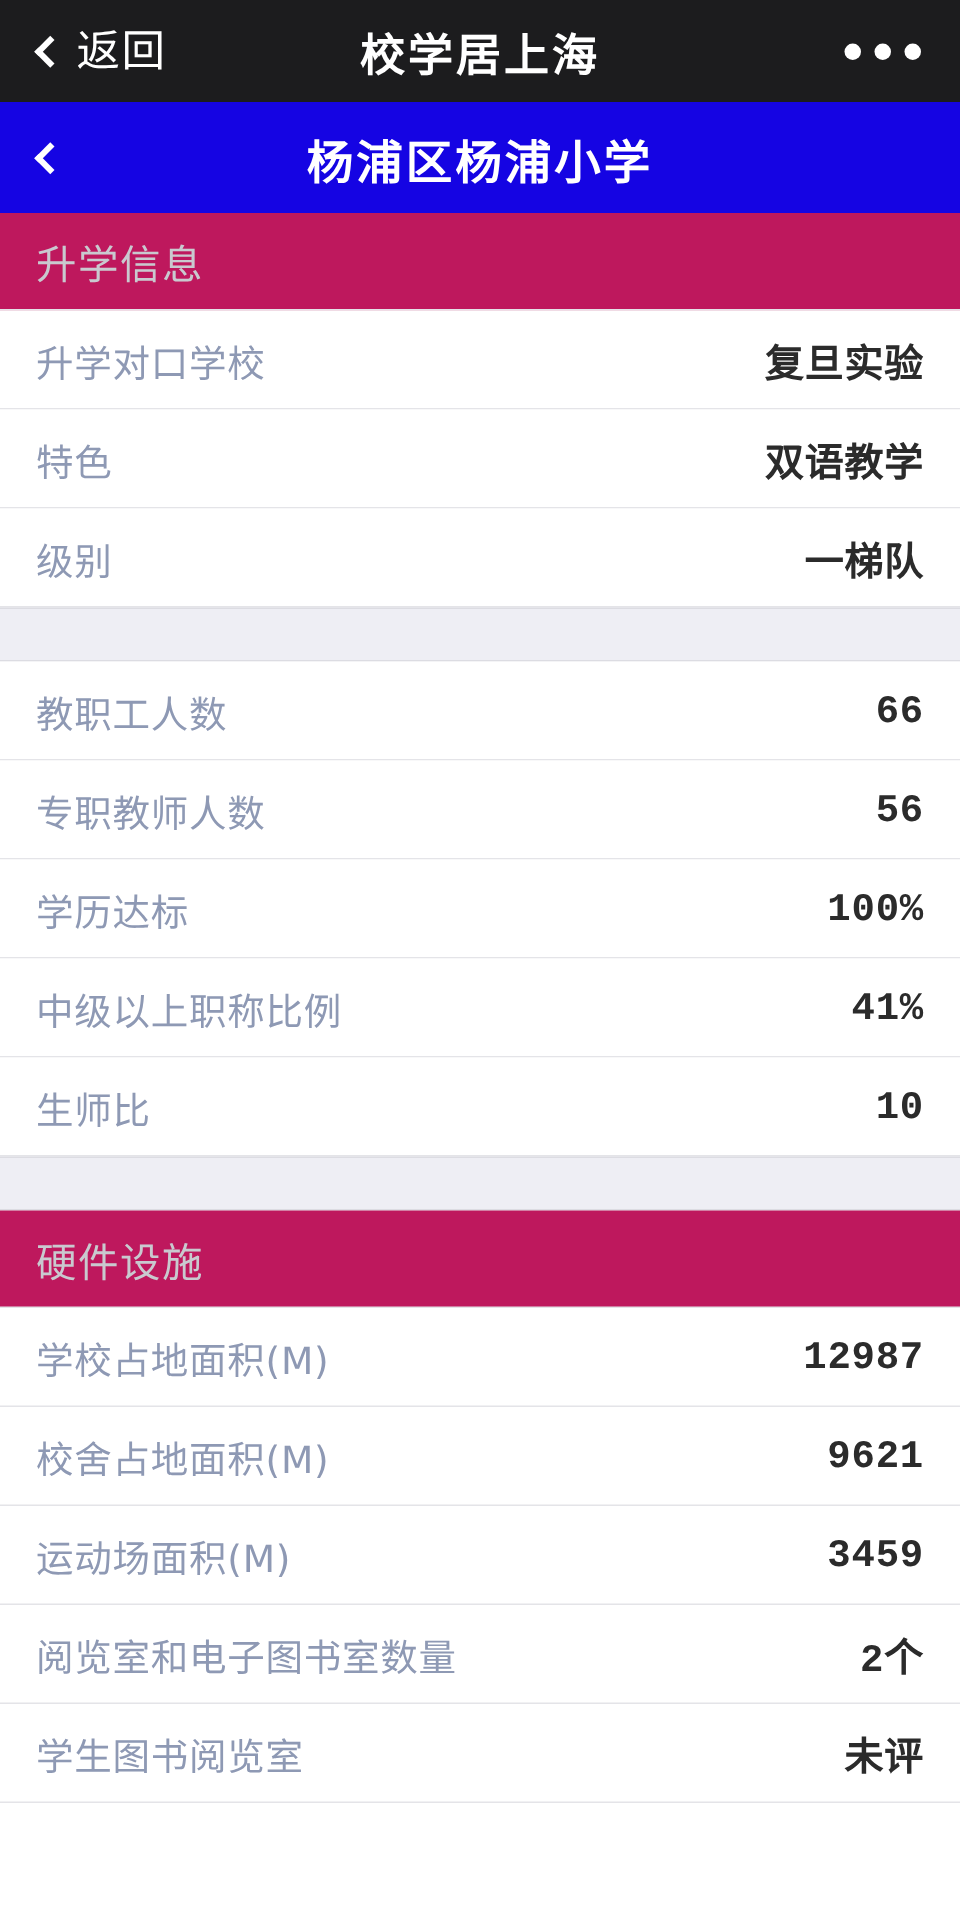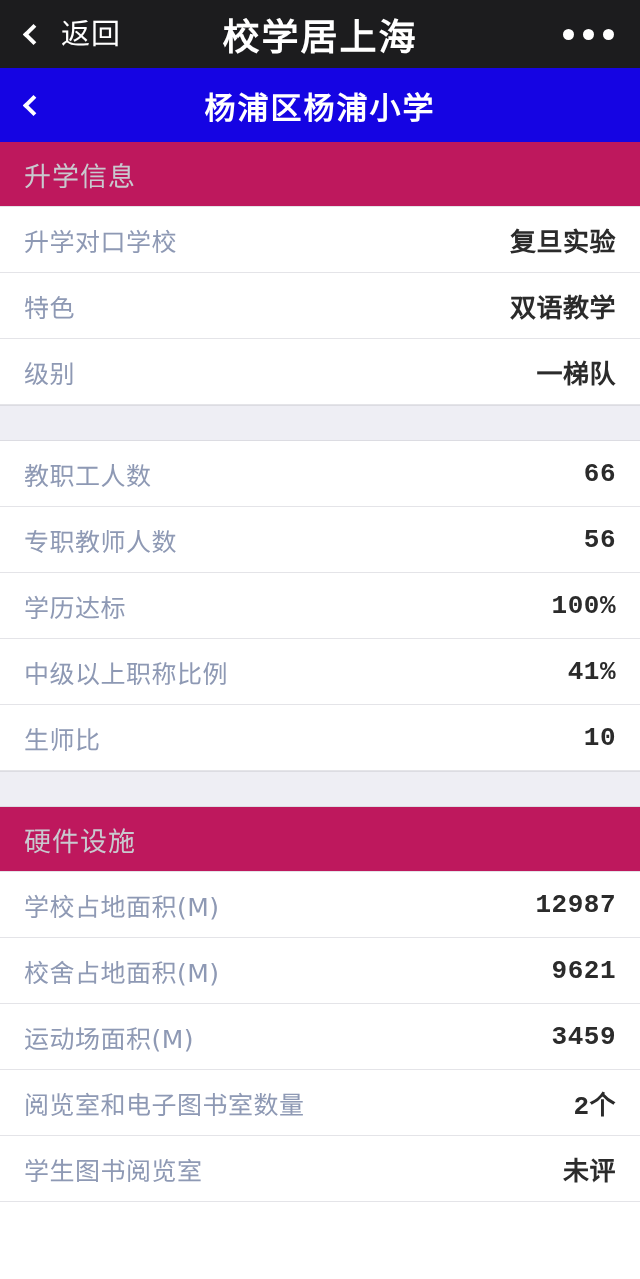--- a/index.html
+++ b/index.html
@@ -19,21 +19,21 @@
     height:68px;
     background:#1c1c1e;
     display:flex;
     align-items:center;
     padding:0 26px;
     position:relative;
   }
   .back-group {
     display:flex;
     align-items:center;
-    gap:16px;
+    gap:6px;
     z-index:2;
     text-align:right;
   }
   .chev {
     display:inline-block;
     width:15px; height:15px;
     border-left:4px solid #ffffff;
     border-bottom:4px solid #ffffff;
     transform:rotate(45deg);
     margin-right:4px;
@@ -42,21 +42,21 @@
     color:#ffffff;
     font-size:29px;
     line-height:1;
     letter-spacing:1px;
   }
   .topbar-title {
     position:absolute;
     left:0; right:0;
     text-align:center;
     color:#ffffff;
-    font-size:37px;
+    font-size:30px;
     font-weight:700;
     letter-spacing:2px;
     pointer-events:none;
   }
   .dots {
     margin-left:auto;
     display:flex;
     gap:9px;
     z-index:2;
   }

